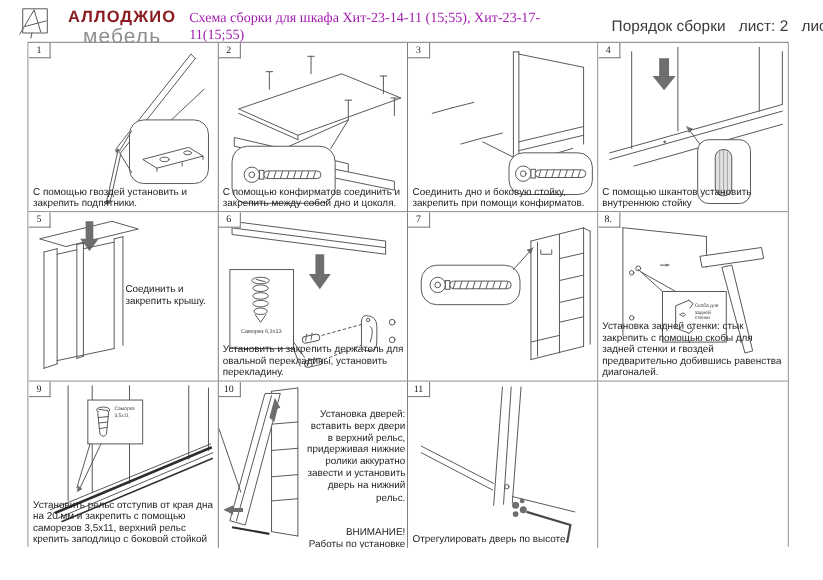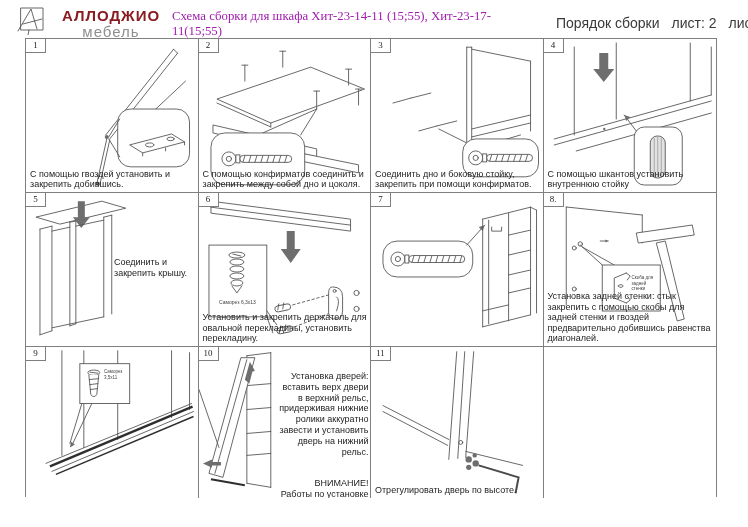--- a/index.html
+++ b/index.html
@@ -2,21 +2,21 @@
 <html><head>
 <meta charset="utf-8">
 <style>
   html,body{margin:0;padding:0;background:#fff;}
   body{width:748px;height:527px;position:relative;overflow:hidden;
        font-family:"Liberation Sans",sans-serif;color:#222;}
   
   .logo-mark{position:absolute;left:16px;top:5px;width:32px;height:30px;}
   .brand{position:absolute;left:52px;top:7px;width:118px;text-align:center;}
   .brand-name{font-size:15px;font-weight:bold;letter-spacing:1px;color:#8a1b20;text-align:center;}
-  .brand-sub{font-size:15px;color:#8f8f8f;margin-top:-1px;letter-spacing:1px;}
+  .brand-sub{font-size:19px;color:#8f8f8f;margin-top:-1px;letter-spacing:1px;}
   .doc-title{position:absolute;left:172px;top:9px;width:330px;
              font-family:"Liberation Serif",serif;font-size:12.8px;line-height:1.2;color:#a21caf;}
   .order-info{position:absolute;left:556px;top:15px;display:flex;gap:12px;
               font-size:14px;color:#3a3a3a;white-space:nowrap;}
   
   .sheet{position:absolute;left:25px;top:38px;width:692px;height:459px;
          display:grid;grid-template-columns:repeat(4,1fr);
          grid-template-rows:154px 154px 151px;
          border:1px solid #7f7f7f;box-sizing:border-box;}
   .cell{position:relative;border-right:1px solid #7f7f7f;border-bottom:1px solid #7f7f7f;
@@ -85,21 +85,21 @@
         <g>
           <polygon points="104,106 146,95 159,103 117,114" class="wh"></polygon>
           <ellipse cx="124" cy="106" rx="4.2" ry="2" class="ln"></ellipse>
           <ellipse cx="145" cy="100" rx="3.6" ry="1.8" class="ln"></ellipse>
           <line x1="117" y1="114" x2="117" y2="117" class="ln"></line>
           <line x1="140" y1="109" x2="140" y2="112" class="ln"></line>
           <line x1="159" y1="103" x2="159" y2="106" class="ln"></line>
         </g>
       </g>
     </svg>
-    <div class="cap">С помощью гвоздей установить и закрепить добившись.</div>
+    <div class="cap">С помощью гвоздей установить и закрепить подпятники.</div>
   </div>
 
   <div class="cell">
     <div class="num">2</div>
     <svg viewBox="0 0 172 153">
       <g>
         <polygon points="18,60 112,28 166,50 72,84" class="wh"></polygon>
         <line x1="18" y1="64" x2="72" y2="88" class="ln"></line>
         <line x1="72" y1="84" x2="72" y2="88" class="ln"></line>
       </g>
@@ -382,20 +382,21 @@
           <line x1="63.5" y1="32" x2="72.5" y2="31" class="ln"></line>
           <line x1="64" y1="37" x2="72" y2="36" class="ln"></line>
           <line x1="64.5" y1="42" x2="71.5" y2="41" class="ln"></line>
         </g>
         <line x1="56" y1="56" x2="44" y2="96" class="ln"></line>
         <line x1="66" y1="56" x2="46" y2="98" class="ln"></line>
         <path d="M44,100 l1,-6 4,3 z" class="fl"></path>
       </g>
     </svg>
     <span class="hw-label" style="left:78px;top:22px;width:25px;font-size:4.5px;line-height:1.25;">Саморез 3,5х11</span>
+    <div class="cap">Установить рельс  отступив от края дна на 20 мм и закрепить  с помощью саморезов 3,5х11, верхний рельс крепить заподлицо с боковой стойкой</div>
   </div>
 
   <div class="cell">
     <div class="num">10</div>
     <svg viewBox="0 0 172 150">
       <g>
         <line x1="48" y1="8" x2="48" y2="136" class="ln"></line>
         <line x1="72" y1="5" x2="72" y2="140" class="ln"></line>
         <line x1="48" y1="8" x2="72" y2="5" class="ln"></line>
         <line x1="48" y1="136" x2="72" y2="140" class="ln"></line>

